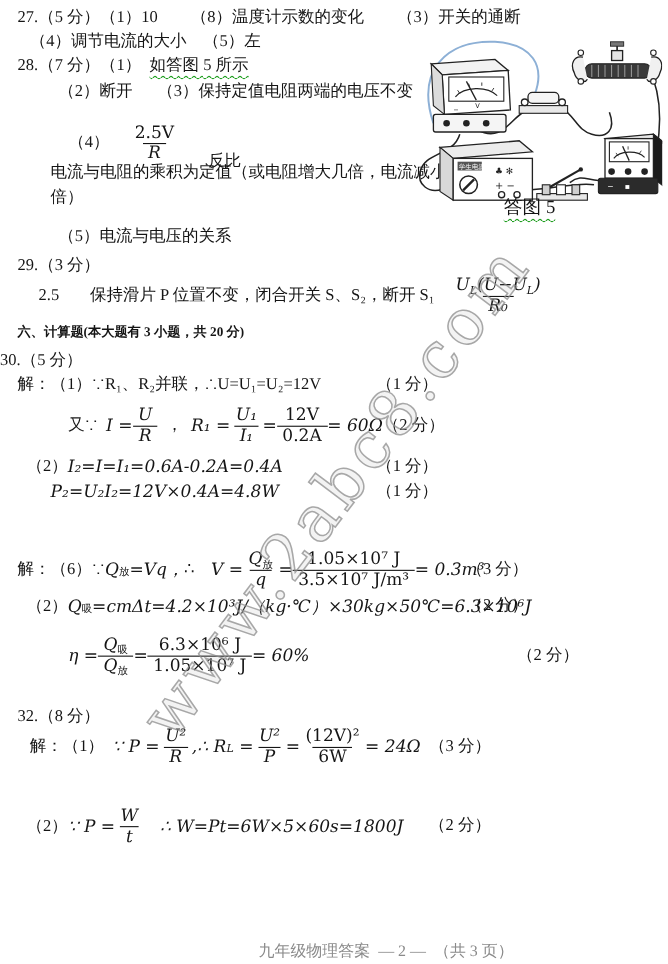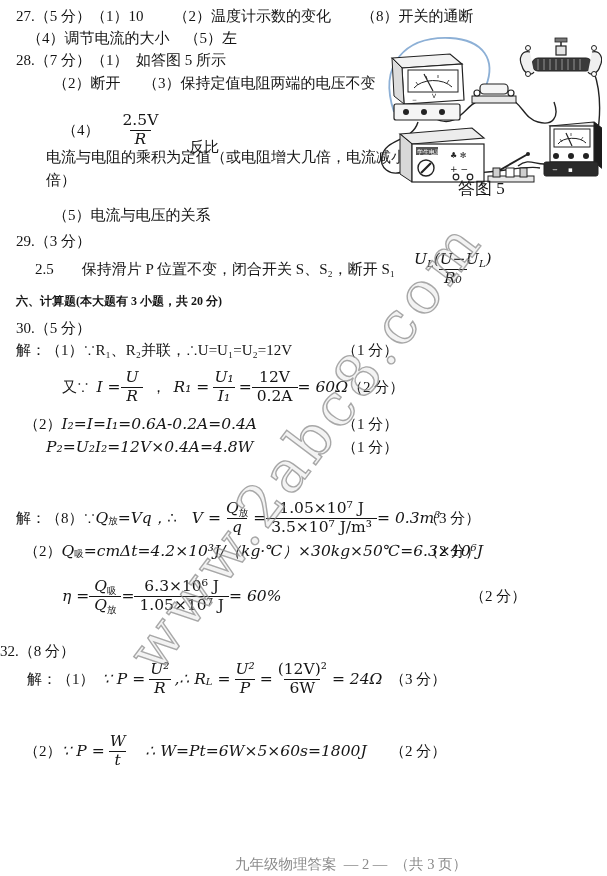--- a/index.html
+++ b/index.html
@@ -12,21 +12,21 @@
   .t{white-space:pre-wrap;}
   .math{font-family:"DejaVu Serif","Liberation Serif",serif;font-style:italic;font-size:15.5px;white-space:pre-wrap;}
   .up{font-style:normal;}
   .frac{display:inline-flex;flex-direction:column;align-items:center;vertical-align:middle;
         font-family:"DejaVu Serif","Liberation Serif",serif;font-style:italic;font-size:15.5px;line-height:1.15;}
   .frac .num,.frac .den{padding:0 5px;display:inline-flex;align-items:baseline;white-space:pre;}
   .frac .den{border-top:1px solid #151515;}
   .sb{font-size:10px;transform:translateY(3px);display:inline-block;}
   .csub{font-size:9.5px;transform:translateY(3px);display:inline-block;font-style:normal;}
   .score{position:absolute;top:50%;transform:translateY(-50%);font-size:15px;white-space:pre;}
-  .wavy{text-decoration-style:wavy;text-decoration-color:#1f9e1f;text-decoration-thickness:1px;text-underline-offset:4px;}
+  .wavy{text-decoration:underline;text-decoration-style:wavy;text-decoration-color:#1f9e1f;text-decoration-thickness:1px;text-underline-offset:4px;}
   .bold{font-weight:bold;font-size:12px;}
   .para{display:block;width:380px;line-height:1.55;}
   .footer{position:absolute;top:855px;left:0;width:607px;text-align:center;color:#8a8a8a;font-size:14.5px;padding-left:95px;box-sizing:border-box;white-space:pre;}
   .watermark{
     position:absolute;left:15px;top:412px;width:580px;text-align:center;
     font-family:"DejaVu Serif","Liberation Serif",serif;font-size:58px;letter-spacing:5px;
     color:rgba(160,160,160,0.12);
     -webkit-text-stroke:1.4px rgba(140,140,140,0.75);
     transform:rotate(-53deg);transform-origin:50% 50%;
     pointer-events:none;z-index:6;white-space:nowrap;
@@ -34,21 +34,21 @@
   .figure{position:absolute;left:372px;top:30px;width:230px;height:168px;z-index:2;}
   .figcap{position:absolute;left:86px;top:147px;font-size:17px;white-space:pre;}
   .gap18{margin-left:18px;} .gap26{margin-left:26px;margin-top:35px;} .gap14{margin-left:14px;} .gap28{margin-right:28px;}
 </style>
 </head>
 <body>
 
 <div class="page">
 
   <div class="row" style="top:6px">
-      <span class="t" style="margin-left:16px">27.（5 分）（1）10        （2）温度计示数的变化        （8）开关的通断</span>
+      <span class="t" style="margin-left:16px">27.（5 分）（1）10        （8）温度计示数的变化        （3）开关的通断</span>
     </div>
   <div class="row" style="top:28px">
       <span class="t" style="margin-left:27px">（4）调节电流的大小    （5）左</span>
     </div>
 
   <div class="row" style="top:50px">
     <span class="t" style="margin-left:16px">28.（7 分）（1）  </span>
       <span class="t wavy">如答图 5 所示</span>
   </div>
   <div class="row" style="top:73px">
@@ -81,21 +81,21 @@
       <span class="num"><span>U</span><span class="sb">L</span><span>(U−U</span><span class="sb">L</span><span>)</span></span>
       <span class="den">R₀</span>
     </span>
   </div>
 
   <div class="row" style="top:293px">
       <span class="t bold" style="margin-left:16px">六、计算题(本大题有 3 小题，共 20 分)</span>
     </div>
 
   <div class="row" style="top:318px">
-      <span class="t" style="margin-left:16px">30.（5 分）</span>
+      <span class="t" style="margin-left:0">30.（5 分）</span>
     </div>
 
   <div class="row" style="top:340px">
     <span class="t" style="margin-left:16px">解：（1）∵R₁、R₂并联，∴U=U₁=U₂=12V</span>
     <span class="score" style="left:342px">（1 分）</span>
   </div>
 
   <div class="row" style="top:362px;height:50px">
     <span class="t" style="margin-left:62px">又∵  </span>
     <span class="math">I =</span>
@@ -123,21 +123,21 @@
     <span class="math">I₂=I=I₁=0.6A-0.2A=0.4A</span>
     <span class="score" style="left:342px">（1 分）</span>
   </div>
   <div class="row" style="top:437px">
     <span class="math" style="margin-left:46px">P₂=U₂I₂=12V×0.4A=4.8W</span>
     <span class="score" style="left:342px">（1 分）</span>
   </div>
 
 
   <div class="row" style="top:492px;height:52px">
-    <span class="t" style="margin-left:16px">解：（8）∵</span>
+    <span class="t" style="margin-left:16px">解：（6）∵</span>
     <span class="math">Q</span>
       <span class="csub">放</span>
     <span class="math">=Vq，</span>
     <span class="t">∴    </span>
     <span class="math">V =</span>
     <span class="frac">
       <span class="num"><span>Q</span><span class="csub">放</span></span>
       <span class="den">q</span>
     </span>
     <span class="math">=</span>
@@ -166,21 +166,21 @@
     <span class="math">=</span>
     <span class="frac">
         <span class="num up">6.3×10⁶ J</span>
         <span class="den up">1.05×10⁷ J</span>
       </span>
     <span class="math">= 60%</span>
     <span class="score" style="left:470px">（2 分）</span>
   </div>
 
   <div class="row" style="top:641px">
-      <span class="t" style="">32.（8 分）</span>
+      <span class="t" style="margin-left:16px">32.（8 分）</span>
     </div>
 
   <div class="row" style="top:654px;height:50px">
     <span class="t" style="margin-left:27px">解：（1）  </span>
     <span class="math">∵ P =</span>
     <span class="frac">
         <span class="num">U²</span>
         <span class="den">R</span>
       </span>
     <span class="math">,∴ R</span>

